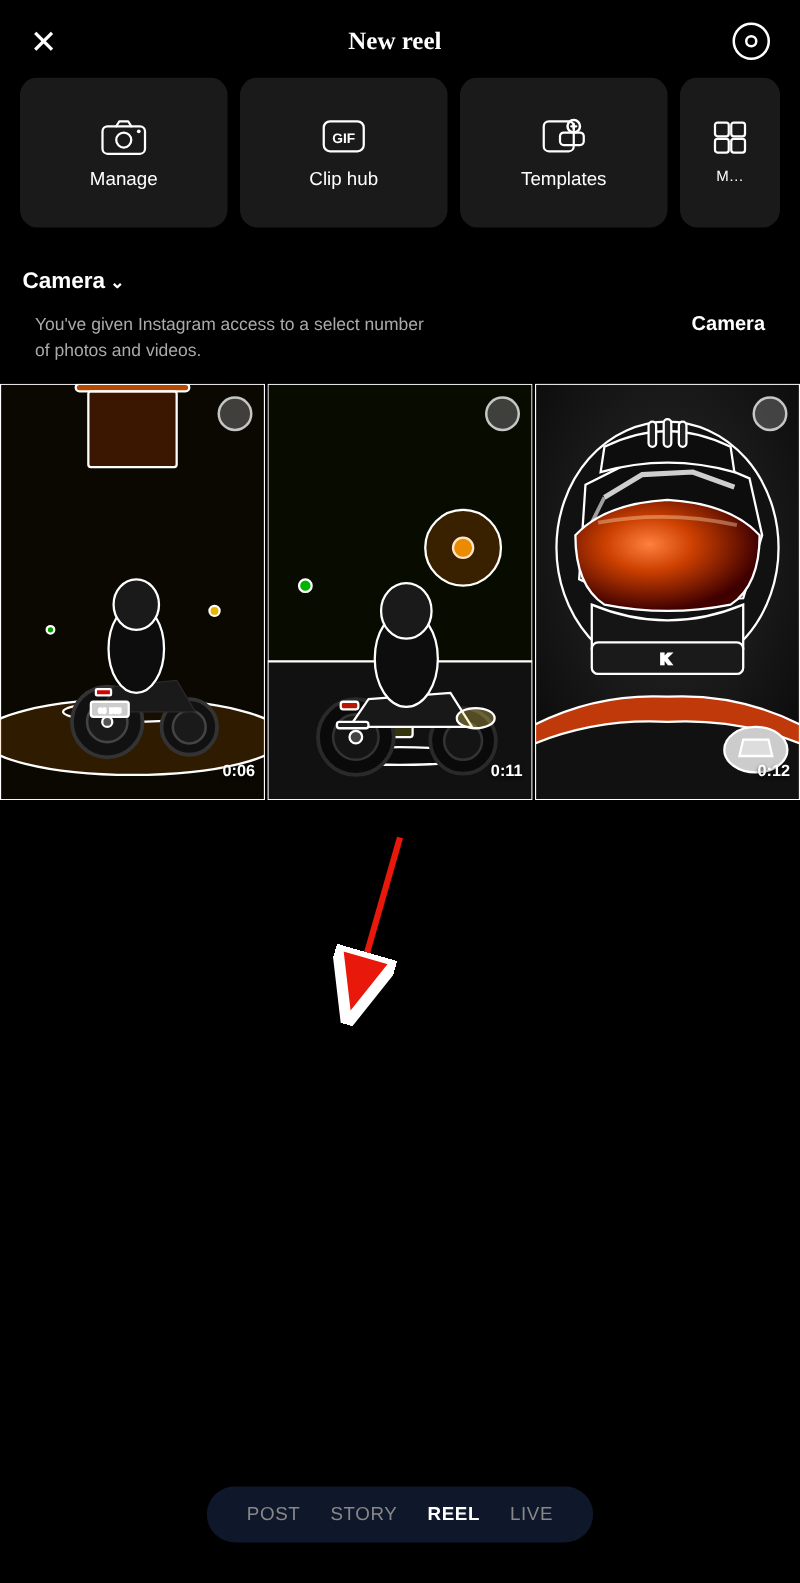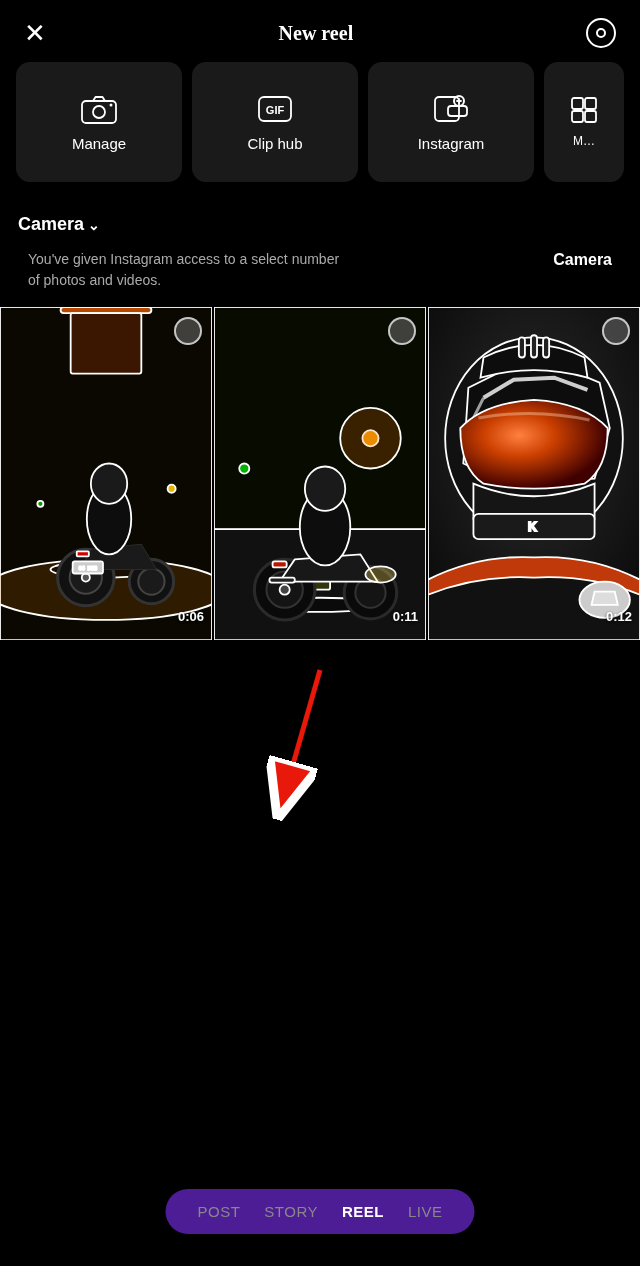--- a/index.html
+++ b/index.html
@@ -212,21 +212,21 @@
       left: 50%;
       transform: translateX(-50%);
     }
 
     
     .bottom-nav {
       position: fixed;
       bottom: 32px;
       left: 50%;
       transform: translateX(-50%);
-      background: #4c1d95;
+      background: #0f172a;
       border-radius: 40px;
       padding: 14px 32px;
       display: flex;
       gap: 24px;
       align-items: center;
     }
 
     .nav-item {
       font-size: 15px;
       font-weight: 500;
@@ -286,21 +286,21 @@
   <div class="mode-item">
     <div class="mode-icon">
       <svg width="38" height="32" viewBox="0 0 38 32" stroke-linecap="round" stroke-linejoin="round">
         <rect x="3" y="4" width="24" height="24" rx="4"></rect>
         <rect x="16" y="13" width="19" height="10" rx="3" stroke-dasharray="0"></rect>
         <circle cx="27" cy="8" r="5" stroke-width="2"></circle>
         <line x1="25" y1="8" x2="29" y2="8"></line>
         <line x1="27" y1="6" x2="27" y2="10"></line>
       </svg>
     </div>
-    <span class="mode-label">Instagram</span>
+    <span class="mode-label">Templates</span>
   </div>
 
   <div class="mode-item partial">
     <div class="mode-icon">
       <svg width="28" height="28" viewBox="0 0 28 28" stroke-linecap="round" stroke-linejoin="round">
         <rect x="2" y="2" width="11" height="11" rx="2"></rect>
         <rect x="15" y="2" width="11" height="11" rx="2"></rect>
         <rect x="2" y="15" width="11" height="11" rx="2"></rect>
         <rect x="15" y="15" width="11" height="11" rx="2"></rect>
       </svg>

